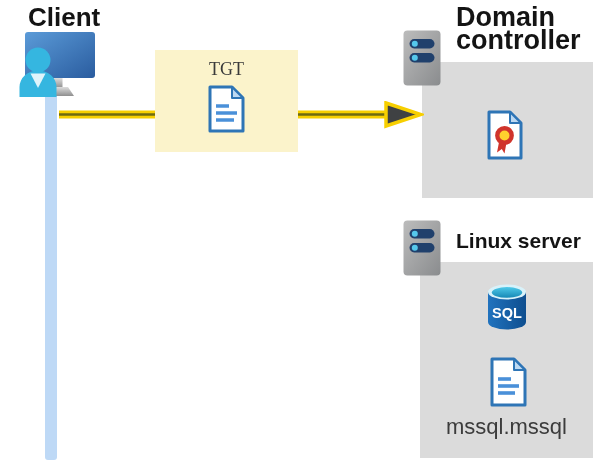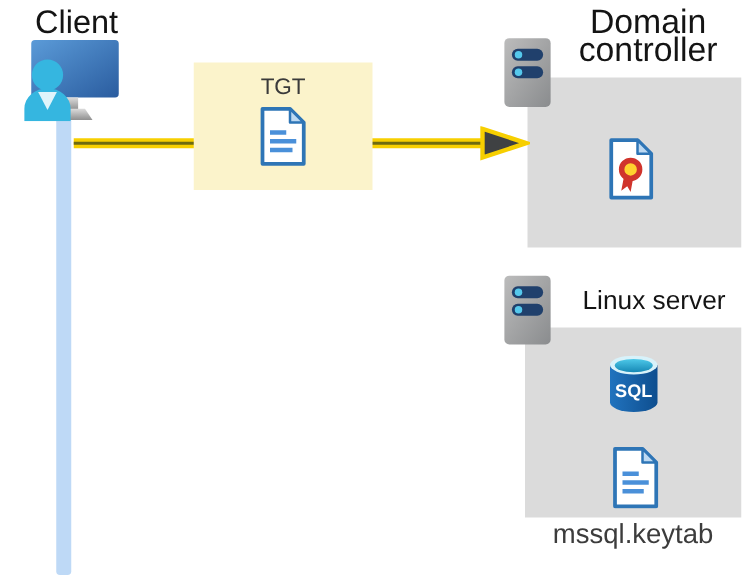--- a/index.html
+++ b/index.html
@@ -1,39 +1,39 @@
 <!DOCTYPE html>
 <html style="--ticket-box-bg: #FBF3CB; --server-box-bg: #DBDBDB; --connection-blue: #BED9F6; --arrow-yellow: #F7CF00; --arrow-core: #6E6A10; --arrowhead-dark: #3F4143; --doc-blue: #2E75B6; --doc-line-blue: #4A90D9; --person-cyan: #35B6E0; --sql-blue: #15619F; --rosette-red: #D0342C; --rosette-yellow: #FFD22E;"><head>
 <meta charset="utf-8">
 <style>
   html,body{margin:0;padding:0;background:#fff;}
   .canvas{
     position:relative;width:600px;height:468px;background:#fff;overflow:hidden;
     font-family:"Liberation Sans",sans-serif;
   }
   .abs{position:absolute;}
-  .title{font-weight:400;color:#141414;line-height:23px;text-align:center;}
+  .title{font-weight:700;color:#141414;line-height:23px;}
   .client-title{left:28px;top:3px;font-size:26px;line-height:28px;}
   .dc-title{left:456px;top:6px;font-size:27px;width:125px;}
-  .linux-title{left:456px;top:229px;font-size:21px;white-space:nowrap;margin-left:10px;}
+  .linux-title{left:456px;top:229px;font-size:21px;white-space:nowrap;}
   .vline{
     left:45px;top:94px;width:12px;height:366px;border-radius:3px;
     background:var(--connection-blue,#BED9F6);z-index:1;
   }
   .arrow-svg{left:57px;top:101px;z-index:2;}
   .ticket-box{
     left:155px;top:50px;width:143px;height:102px;z-index:3;
     background:var(--ticket-box-bg,#FBF3CB);
-    display:flex;justify-content:center;gap:14px;padding-top:6px;box-sizing:border-box;
+    display:flex;justify-content:center;gap:14px;padding-top:6px;box-sizing:border-box;font-family:Liberation Serif, serif;
   }
   .token{display:flex;flex-direction:column;align-items:center;}
   .token-label{font-size:18px;color:#3A3A3A;height:27px;line-height:27px;margin-bottom:2px;}
   .gray-box{background:var(--server-box-bg,#DBDBDB);z-index:0;}
   .dc-box{left:422px;top:62px;width:171px;height:136px;}
-  .linux-box{left:420px;top:262px;width:173px;height:152px;}
+  .linux-box{left:420px;top:262px;width:173px;height:196px;}
   .server-icon{z-index:4;}
   .dc-server{left:403px;top:30px;}
   .linux-server{left:403px;top:220px;}
   .cert-icon{left:65px;top:48px;}
   .sql-icon{left:67px;top:22px;}
   .keytab-doc{left:70px;top:95px;}
   .keytab-label{
     left:0;top:152px;width:173px;text-align:center;
     font-size:22px;color:#3C3C3C;
   }
@@ -71,21 +71,21 @@
       <ellipse cx="20" cy="8.4" rx="15.2" ry="5.3" fill="url(#sqlTop)"></ellipse>
       <text class="sql-text" x="20" y="33.5" text-anchor="middle" font-size="14.5" fill="#FFFFFF">SQL</text>
     </svg>
     <svg class="in-box keytab-doc" width="37" height="50" viewBox="0 0 37 50">
       <path d="M2,2 H24 L35,13 V48 H2 Z" fill="#FFFFFF" style="stroke:var(--doc-blue,#2E75B6)" stroke-width="3" stroke-linejoin="round"></path>
       <path d="M24,2 L35,13 H24 Z" fill="#BDD9F2" style="stroke:var(--doc-blue,#2E75B6)" stroke-width="2" stroke-linejoin="round"></path>
       <path d="M8,22 H21" style="stroke:var(--doc-line-blue,#4A90D9)" stroke-width="3.6"></path>
       <path d="M8,29 H29" style="stroke:var(--doc-line-blue,#4A90D9)" stroke-width="3.6"></path>
       <path d="M8,36 H25" style="stroke:var(--doc-line-blue,#4A90D9)" stroke-width="3.6"></path>
     </svg>
-    <div class="in-box keytab-label">mssql.keytab</div>
+    <div class="in-box keytab-label">mssql.mssql</div>
   </div>
 
   <div class="abs vline"></div>
 
   <svg class="abs arrow-svg" width="367" height="30" viewBox="0 0 367 30">
     <path d="M2,13.5 H332" style="stroke:var(--arrow-yellow,#F7CF00)" stroke-width="8" fill="none"></path>
     <path d="M2,13.5 H332" style="stroke:var(--arrow-core,#6E6A10)" stroke-width="2.4" fill="none"></path>
     <polygon points="329,2 364,13.5 329,25" style="fill:var(--arrowhead-dark,#3F4143);stroke:var(--arrow-yellow,#F7CF00)" stroke-width="3.5"></polygon>
   </svg>
 

